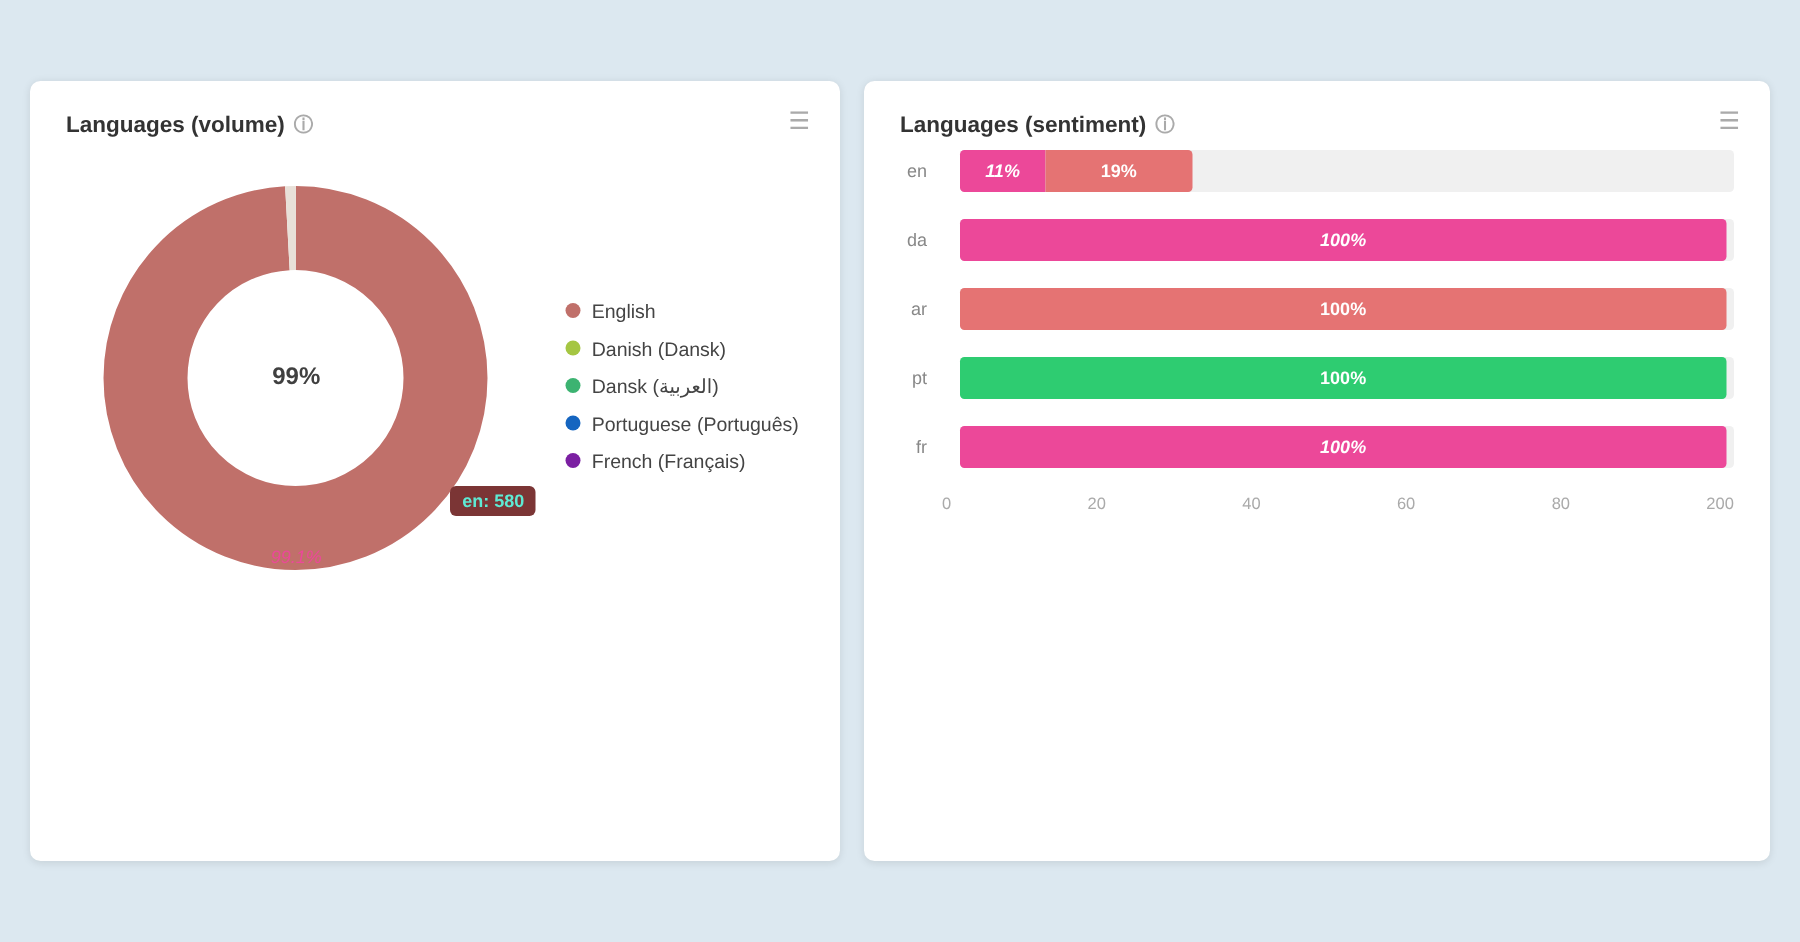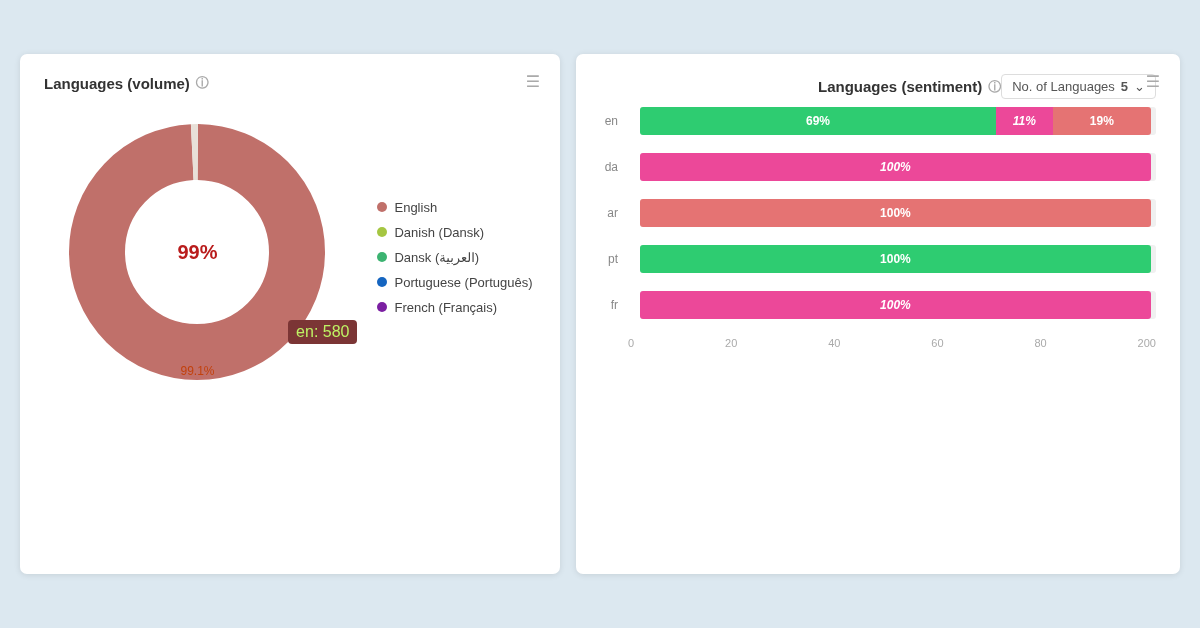--- a/index.html
+++ b/index.html
@@ -72,42 +72,44 @@
     }
     .donut-svg {
       width: 300px;
       height: 300px;
     }
     .donut-center {
       position: absolute;
       top: 50%;
       left: 50%;
       transform: translate(-50%, -50%);
-      font-size: 20px;
+      font-size: 16px;
       font-weight: 600;
-      color: #b91c1c;
+      color: #404040;
     }
     .donut-tooltip {
       position: absolute;
       bottom: 58px;
       right: -10px;
       background: #7b3535;
-      color: #bef264;
-      font-size: 16px;
+      color: #5eead4;
+      font-size: 12px;
       padding: 3px 8px;
       border-radius: 4px;
       white-space: nowrap;
+      font-weight: bold;
     }
     .donut-label-bottom {
       position: absolute;
       bottom: 24px;
       left: 50%;
       transform: translateX(-50%);
       font-size: 12px;
-      color: #c2410c;
+      color: #ec4899;
+      font-style: italic;
     }
     .legend {
       display: flex;
       flex-direction: column;
       gap: 10px;
       margin-top: 10px;
     }
     .legend-item {
       display: flex;
       align-items: center;
@@ -119,21 +121,21 @@
     .legend-dot {
       width: 10px;
       height: 10px;
       border-radius: 50%;
       flex-shrink: 0;
     }
     
     .right-header {
       display: flex;
       align-items: center;
-      justify-content: flex-end;
+      justify-content: space-between;
       margin-bottom: 4px;
     }
     .lang-control {
       display: flex;
       align-items: center;
       gap: 6px;
       font-size: 13px;
       color: #555;
       border: 1px solid #ddd;
       border-radius: 4px;
@@ -249,34 +251,28 @@
         </div>
     </div>
   </div>
 
   <div class="card card-right">
     <div class="right-header">
       <div class="card-title">
         <span>Languages (sentiment)</span>
         <span class="info-icon">ⓘ</span>
       </div>
-      <div class="lang-control">
-        <span>No. of Languages</span>
-        <span class="num">5</span>
-        <span>⌄</span>
-      </div>
     </div>
     <span class="menu-icon">☰</span>
 
     <div class="chart-area">
 
     <div class="bar-row">
           <span class="bar-label">en</span>
           <div class="bar-track">
-            <div class="bar-segment green" style="width: 69%;">69%</div>
             <div class="bar-segment cyan" style="width: 11%;">11%</div>
             <div class="bar-segment red" style="width: 19%;">19%</div>
           </div>
         </div>
         <div class="bar-row">
           <span class="bar-label">da</span>
           <div class="bar-track">
             <div class="bar-segment cyan only" style="width: 99%;">100%</div>
           </div>
         </div>

